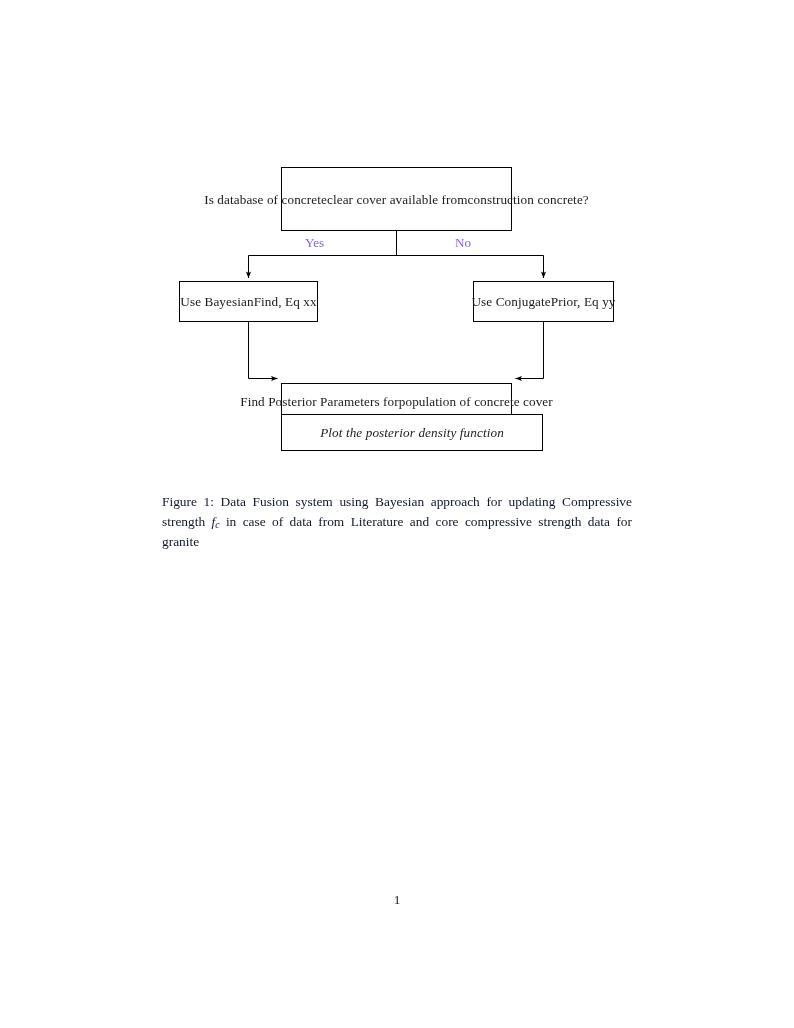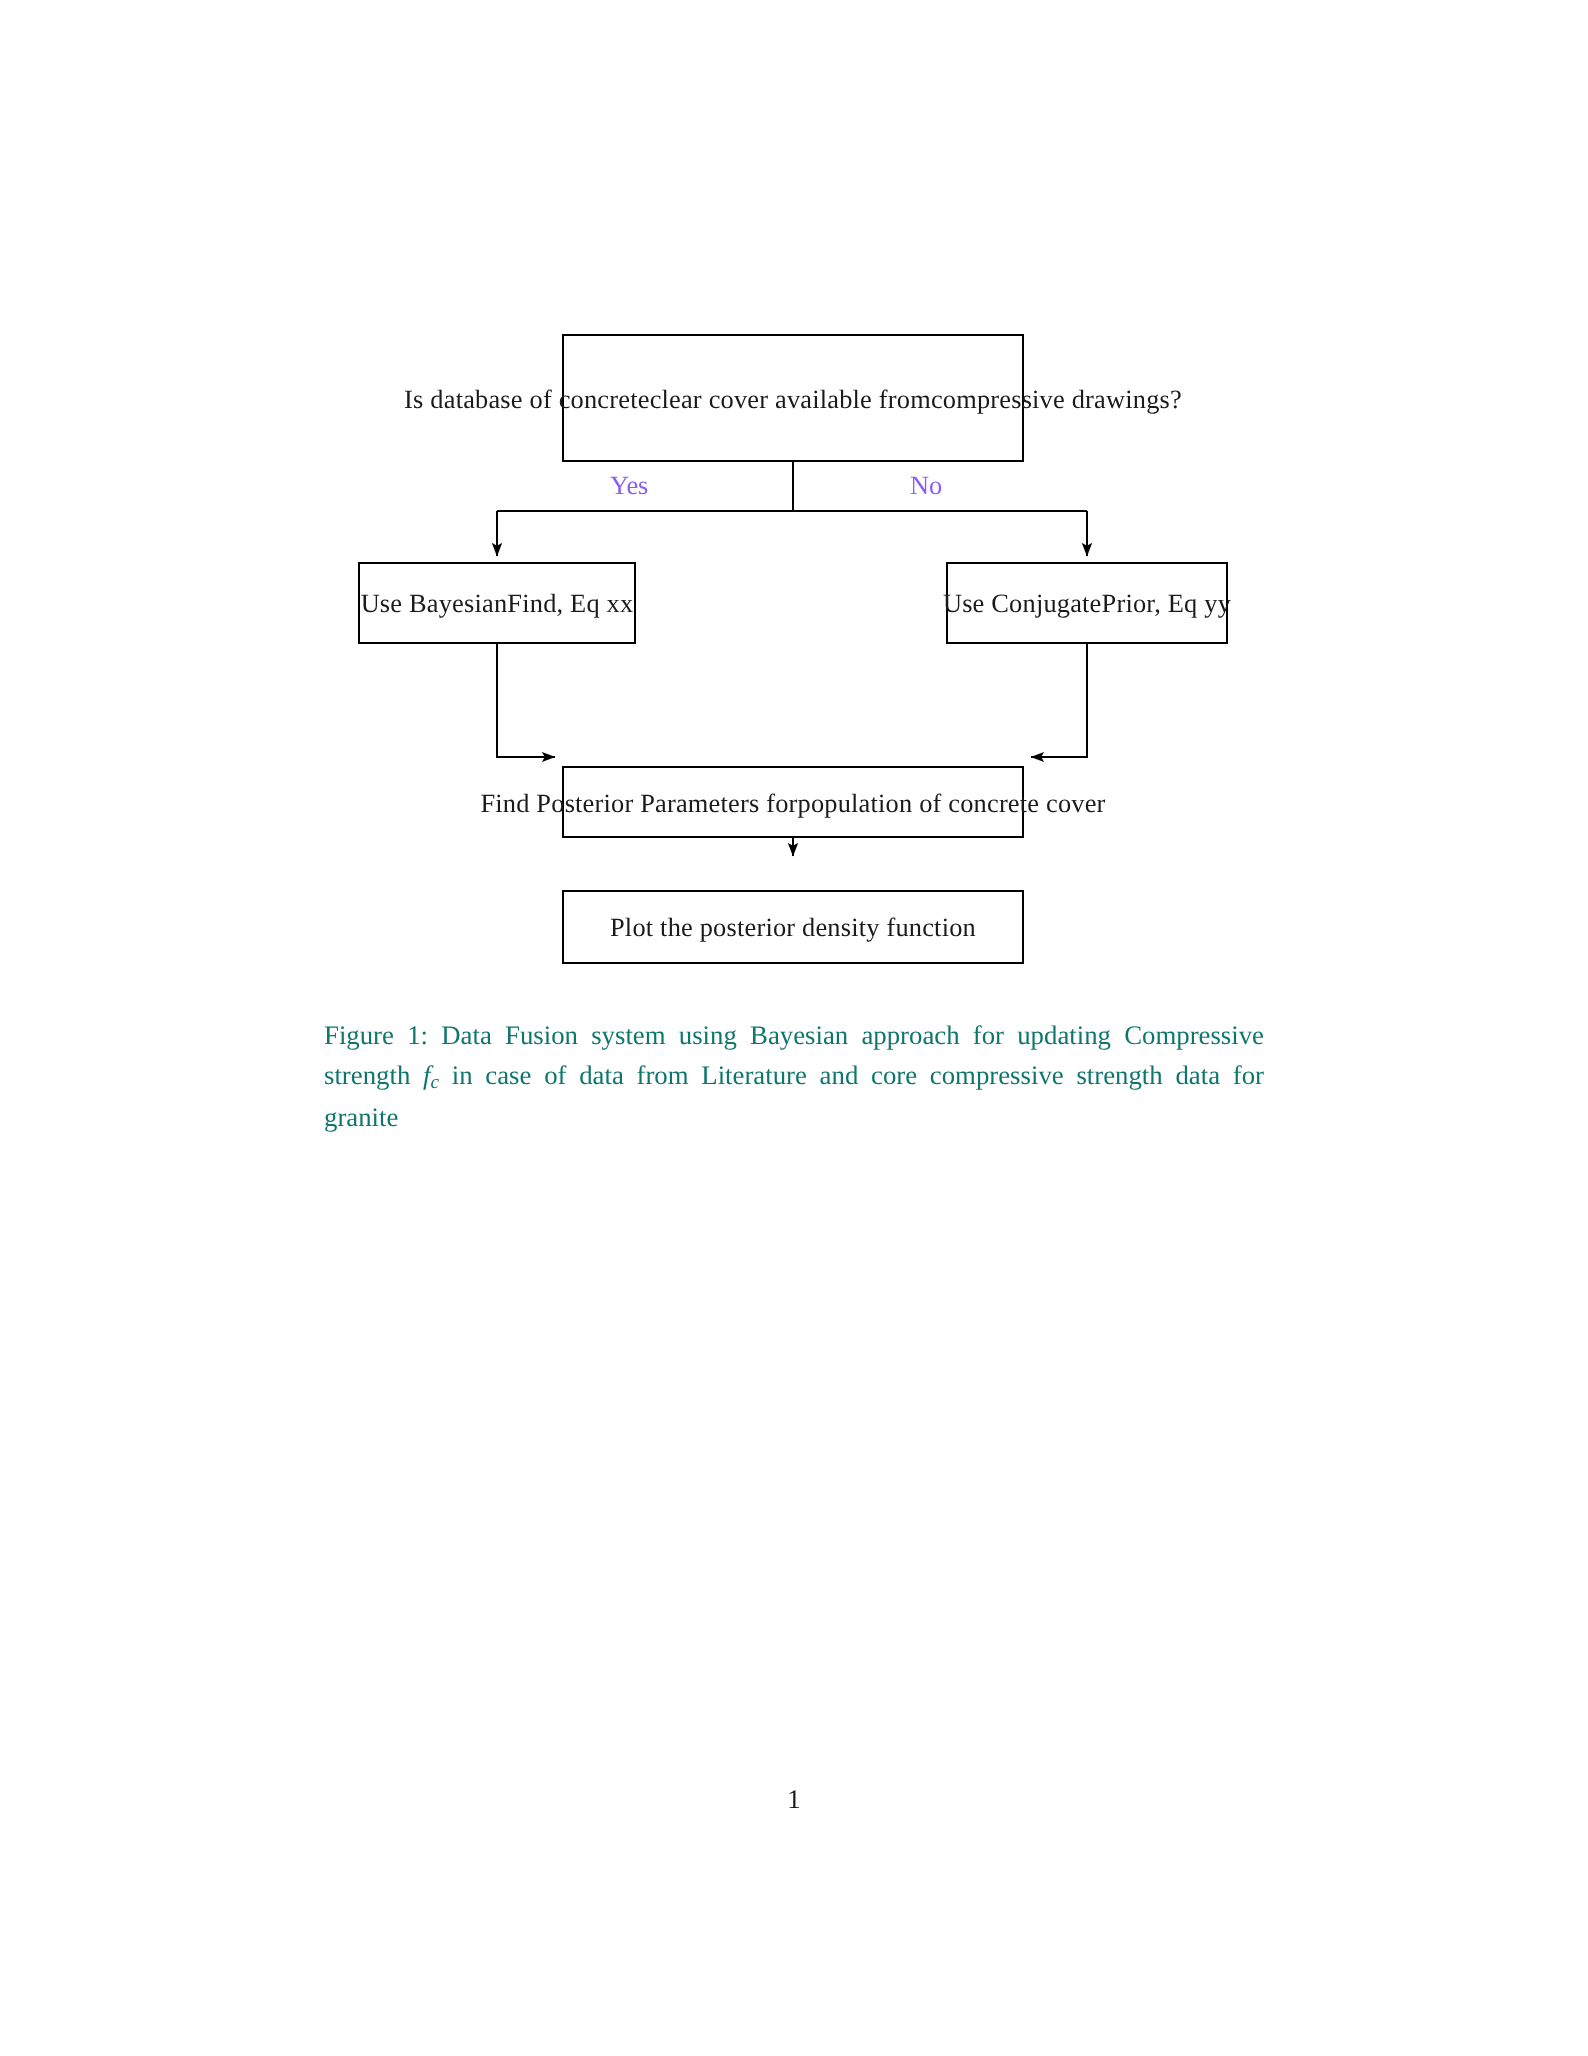--- a/index.html
+++ b/index.html
@@ -48,44 +48,44 @@
   .flow-box .line {
     display: block;
     white-space: nowrap;
   }
 
   
   #box-question   { left: 281px; top: 167px;  width: 231px; height: 64px;  }
   #box-jeffreys   { left: 179px; top: 281px;  width: 139px; height: 41px;  }
   #box-conjugate  { left: 473px; top: 281px;  width: 141px; height: 41px;  }
   #box-posterior  { left: 281px; top: 359px;  width: 231px; height: 36px; margin-top: 24px;  }
-  #box-plot       { left: 281px; top: 445px;  width: 231px; height: 37px;  }
+  #box-plot       { left: 281px; top: 414px;  width: 262px; height: 37px; font-style: italic;  }
 
   .edge-label {
     position: absolute;
     font-size: 13.2px;
     line-height: 16px;
     color: #8b5cf6;
     white-space: nowrap;
     z-index: 3;
   }
   #label-yes { left: 305px; top: 235px; }
   #label-no  { left: 455px; top: 235px; }
 
   
   #figure-caption {
     position: absolute;
     left: 162px;
-    top: 508px;
+    top: 492px;
     width: 470px;
     font-size: 13.4px;
     line-height: 19.6px;
     text-align: justify;
     text-justify: inter-word;
-    color: #0f766e;
+    color: #0f172a;
   }
   #figure-caption .cap-sub {
     font-style: italic;
     font-size: 13.4px;
   }
   #figure-caption .cap-sub sub {
     font-style: italic;
     font-size: 9.6px;
     vertical-align: baseline;
     position: relative;
@@ -126,21 +126,21 @@
     <path d="M248.5,322 L248.5,378.5 L277.5,378.5" stroke="#000000" stroke-width="1" fill="none" marker-end="url(#arrow)"></path>
 
     <path d="M543.5,322 L543.5,378.5 L515.5,378.5" stroke="#000000" stroke-width="1" fill="none" marker-end="url(#arrow)"></path>
 
     <path d="M396.5,395 L396.5,428" stroke="#000000" stroke-width="1" fill="none" marker-end="url(#arrow)"></path>
   </svg>
 
   <div class="flow-box" id="box-question">
     <span class="line">Is database of concrete</span>
     <span class="line">clear cover available from</span>
-    <span class="line">compressive drawings?</span>
+    <span class="line">construction concrete?</span>
   </div>
 
   <div class="flow-box" id="box-jeffreys">
     <span class="line">Use Bayesian</span>
     <span class="line">Find, Eq xx</span>
   </div>
 
   <div class="flow-box" id="box-conjugate">
     <span class="line">Use Conjugate</span>
     <span class="line">Prior, Eq yy</span>

